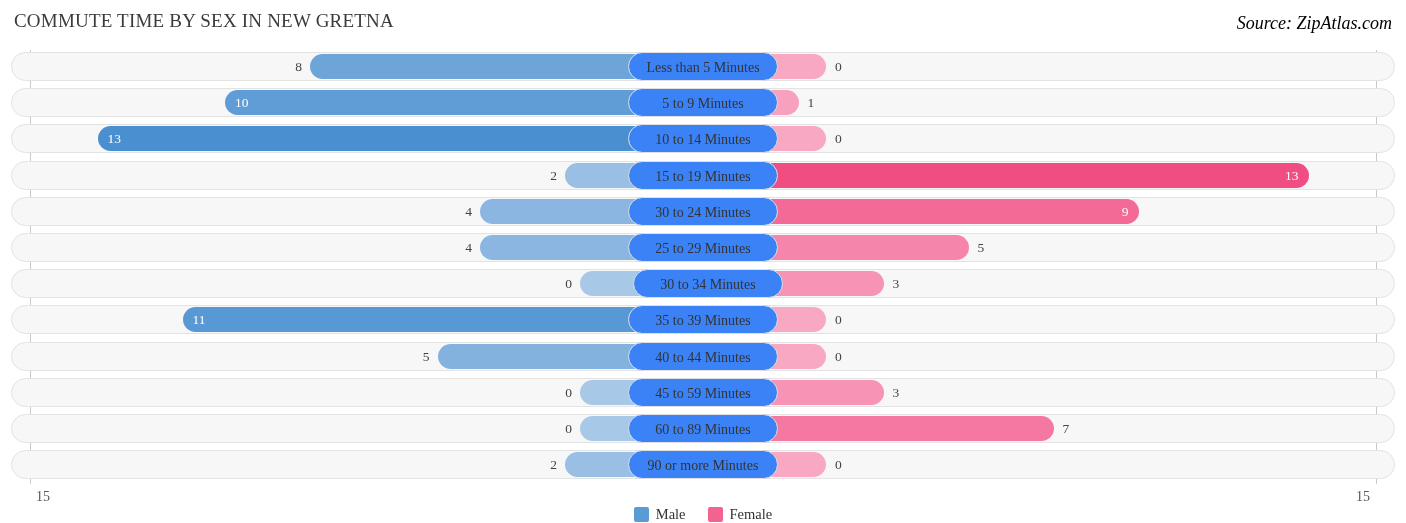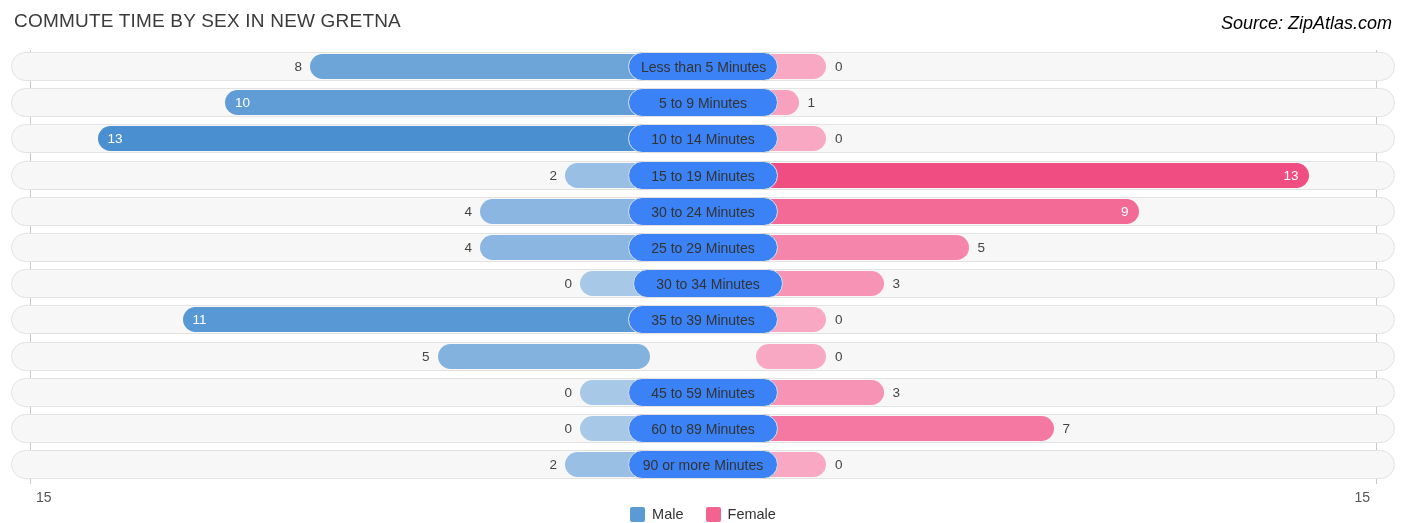--- a/index.html
+++ b/index.html
@@ -13,20 +13,21 @@
     font-family: "Liberation Sans", sans-serif;
     color: #333333;
     overflow: hidden;
     position: relative;
   }
 
   #chart-root {
     position: relative;
     width: 1406px;
     height: 523px;
+    font-family: Liberation Serif, serif;
   }
 
   
   .chart-title {
     position: absolute;
     left: 14px;
     top: 10px;
     font-size: 19px;
     letter-spacing: 0.2px;
     color: #3b3b3b;
@@ -205,20 +206,21 @@
       <div class="bar" style="left: 182.5px; width: 467.5px; background: rgb(88, 152, 212); top: 257.4px;"></div>
       <div class="bar-value inside-left" style="top: 257.4px; left: 192.5px; width: 40px;">11</div>
       <div class="bar" style="left: 756px; width: 70px; background: rgb(249, 168, 196); top: 257.4px;"></div>
       <div class="bar-value outside-right" style="top: 257.4px; left: 835px; width: 38px;">0</div>
       <div class="center-label" style="left: 628px; width: 150px; top: 255.4px;">35 to 39 Minutes</div>
       <div class="row" style="top: 291.6px;"></div>
       <div class="bar" style="left: 437.5px; width: 212.5px; background: rgb(132, 178, 223); top: 293.6px;"></div>
       <div class="bar-value outside-left" style="top: 293.6px; left: 391.5px; width: 38px;">5</div>
       <div class="bar" style="left: 756px; width: 70px; background: rgb(249, 168, 196); top: 293.6px;"></div>
       <div class="bar-value outside-right" style="top: 293.6px; left: 835px; width: 38px;">0</div>
+      <div class="center-label" style="left: 628px; width: 150px; top: 291.6px;">40 to 44 Minutes</div>
       <div class="row" style="top: 327.8px;"></div>
       <div class="bar" style="left: 580px; width: 70px; background: rgb(168, 200, 232); top: 329.8px;"></div>
       <div class="bar-value outside-left" style="top: 329.8px; left: 534px; width: 38px;">0</div>
       <div class="bar" style="left: 756px; width: 127.5px; background: rgb(247, 147, 181); top: 329.8px;"></div>
       <div class="bar-value outside-right" style="top: 329.8px; left: 892.5px; width: 38px;">3</div>
       <div class="center-label" style="left: 628px; width: 150px; top: 327.8px;">45 to 59 Minutes</div>
       <div class="row" style="top: 364px;"></div>
       <div class="bar" style="left: 580px; width: 70px; background: rgb(168, 200, 232); top: 366px;"></div>
       <div class="bar-value outside-left" style="top: 366px; left: 534px; width: 38px;">0</div>
       <div class="bar" style="left: 756px; width: 297.5px; background: rgb(244, 120, 161); top: 366px;"></div>

